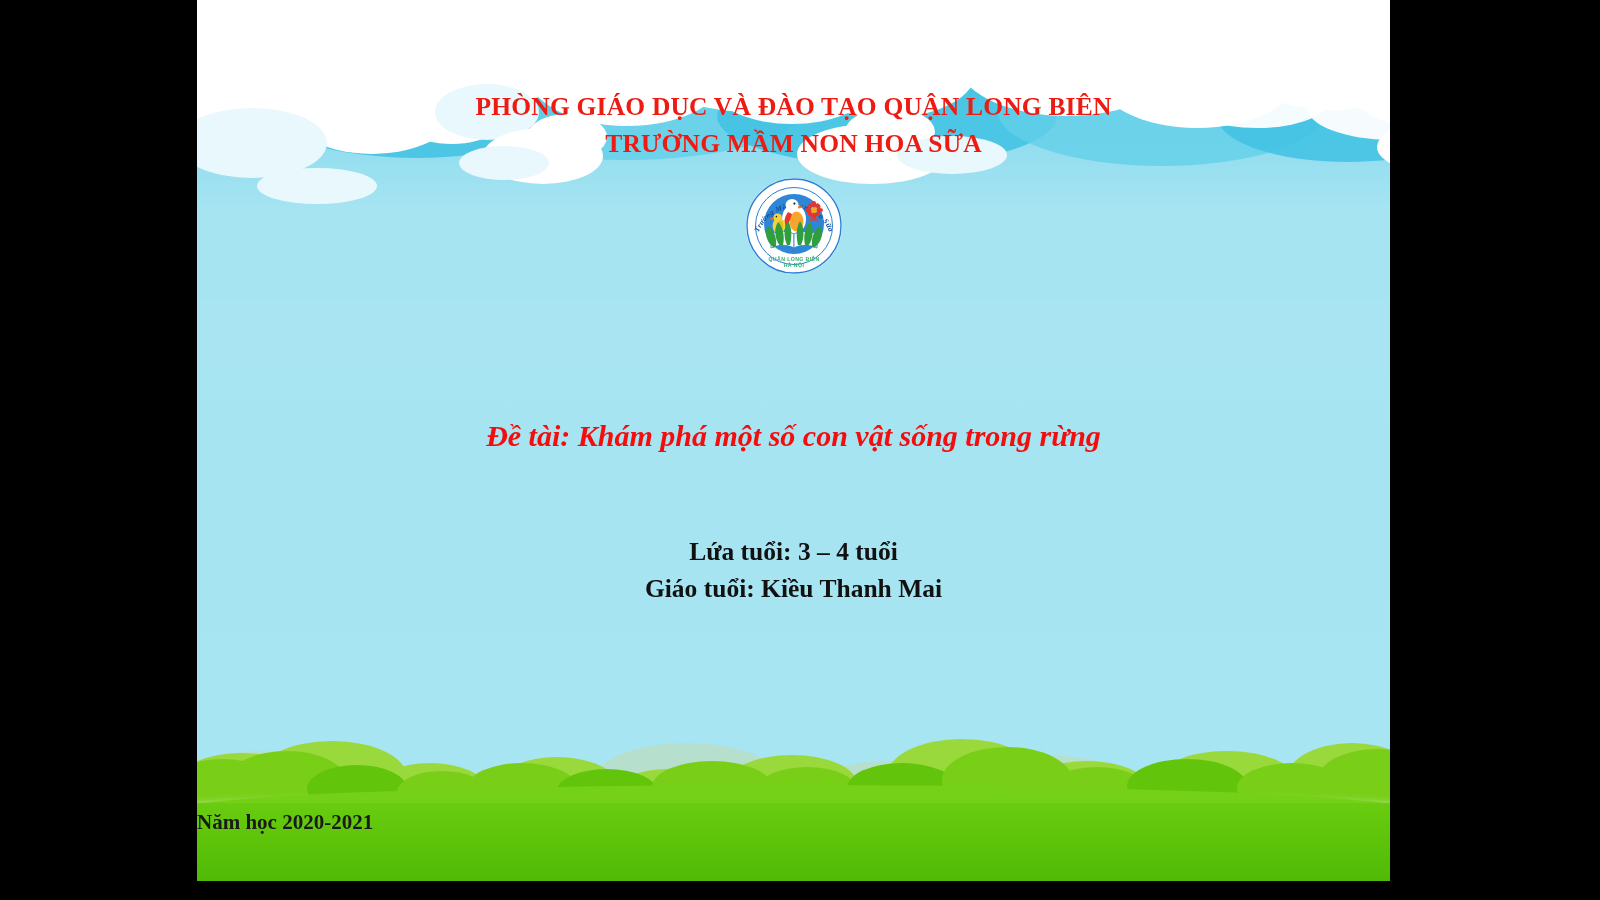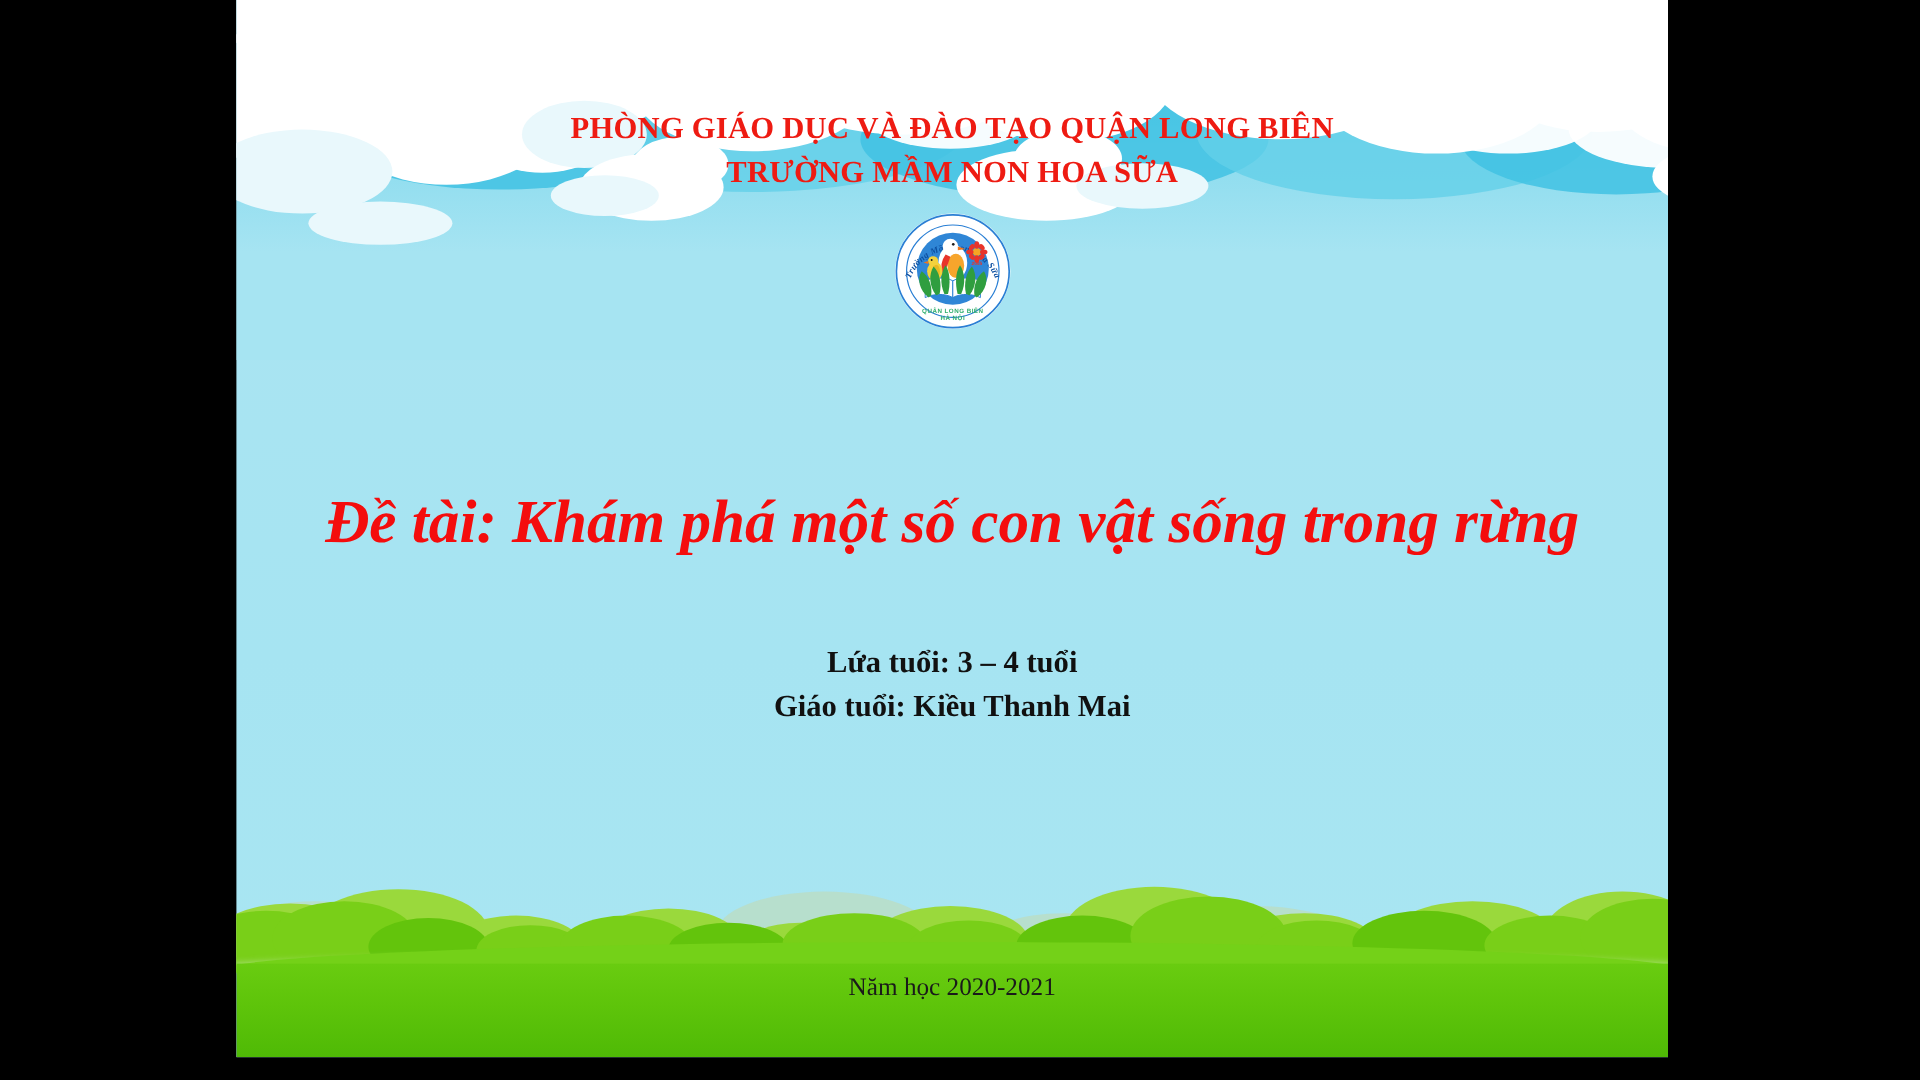--- a/index.html
+++ b/index.html
@@ -155,21 +155,21 @@
 
   .topic {
     position: absolute;
     left: 0; right: 0;
     top: 405px;
     text-align: center;
     color: #f40d0d;
     font-family: "Liberation Serif", "DejaVu Serif", serif;
     font-weight: 700;
     font-style: italic;
-    font-size: 51px;
+    font-size: 30px;
     line-height: 62px;
     white-space: nowrap;
   }
 
   .meta {
     position: absolute;
     left: 0; right: 0;
     top: 533px;
     text-align: center;
     color: #111111;
@@ -178,24 +178,23 @@
     font-size: 25.5px;
     line-height: 37px;
     white-space: nowrap;
   }
   .meta .line { display: block; }
 
   .schoolyear {
     position: absolute;
     left: 0; right: 0;
     top: 808px;
-    text-align: center;
     color: #1a1a1a;
     font-family: "Liberation Serif", "DejaVu Serif", serif;
-    font-weight: 400;
+    font-weight: 700;
     font-size: 21px;
     line-height: 28px;
     white-space: nowrap;
   }
 </style>
 </head>
 <body>
 
 <div id="stage">
 

